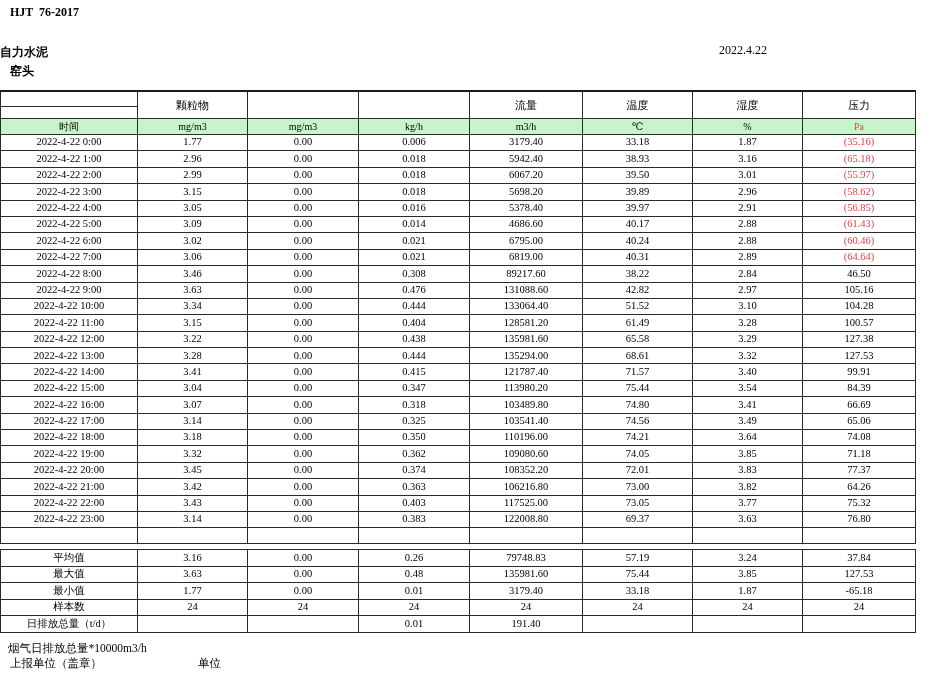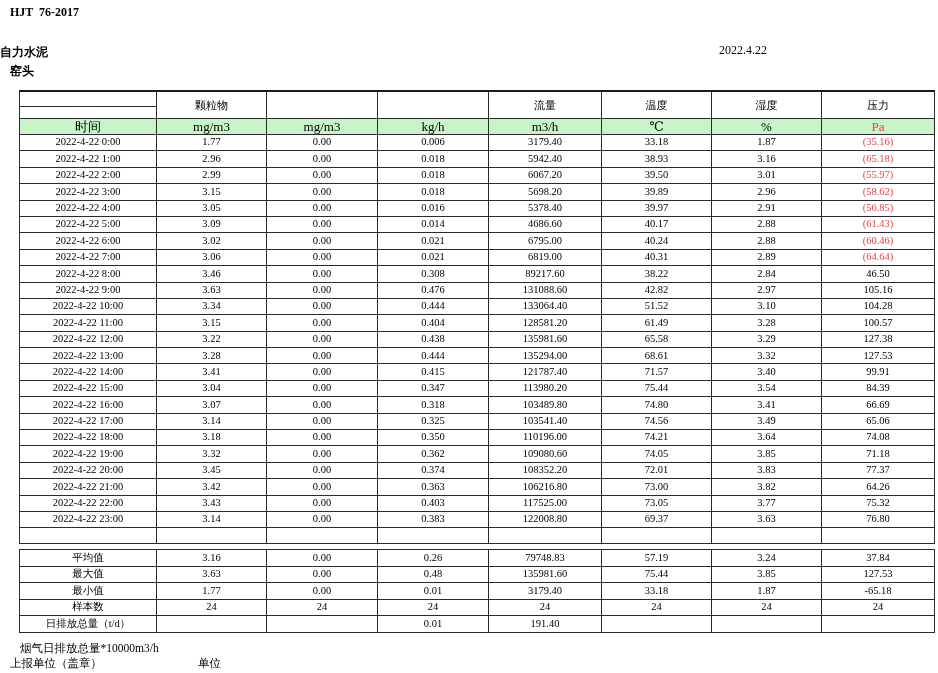--- a/index.html
+++ b/index.html
@@ -4,34 +4,34 @@
 <style>
   html,body{margin:0;padding:0;background:#ffffff;}
   .page{position:relative;width:938px;height:673px;background:#ffffff;overflow:hidden;
         font-family:"Liberation Serif","DejaVu Serif",serif;color:#000;}
   .std-code{position:absolute;left:10px;top:5px;font-size:12px;font-weight:bold;white-space:pre;text-align:center;}
   .title{position:absolute;left:0;top:26px;width:915px;text-align:center;
          font-size:14px;font-weight:bold;letter-spacing:1px;}
   .report-date{position:absolute;left:719px;top:43px;font-size:12px;}
   .company{position:absolute;left:0;top:44px;font-size:12px;font-weight:bold;}
   .location{position:absolute;left:10px;top:63px;font-size:12px;font-weight:bold;}
-  table.report{position:absolute;left:19px;top:90px;border-collapse:collapse;table-layout:fixed;
+  table.report{position:absolute;left:0;top:90px;border-collapse:collapse;table-layout:fixed;
          border-top:2px solid #1a1a1a;border-radius:10px;}
   table.report td{border:1px solid #2a2a2a;padding:0;text-align:center;vertical-align:middle;
          font-size:10.5px;white-space:pre;overflow:hidden;line-height:1;}
   tr.gh1 td{height:14px;font-size:11px;}
   tr.gh2 td{height:11px;}
-  tr.unit-row td{height:15px;background:var(--header-green,#c9f3c9);font-size:13px;}
+  tr.unit-row td{height:15px;background:var(--header-green,#c9f3c9);font-size:10px;}
   tr.unit-row td.red-unit{color:var(--negative-red,#e8414b);}
   tr.data-row td{height:15.4px;}
   tr.blank-row td{height:15px;}
   tr.spacer-row td{height:5px;border-left:none;border-right:none;}
   tr.summary-row td{height:15.5px;}
   td.neg{color:var(--negative-red,#e8414b);}
-  .footer-note{position:absolute;left:20px;top:641px;font-size:11.5px;}
+  .footer-note{position:absolute;left:8px;top:641px;font-size:11.5px;}
   .footer-report-unit{position:absolute;left:10px;top:656px;font-size:11.5px;}
   .footer-unit{position:absolute;left:180px;top:656px;font-size:11.5px;margin-left:18px;}
 </style>
 </head>
 <body>
 
 <div class="page">
 
   <div class="std-code">HJT  76-2017</div>
   <div class="report-date">2022.4.22</div>

